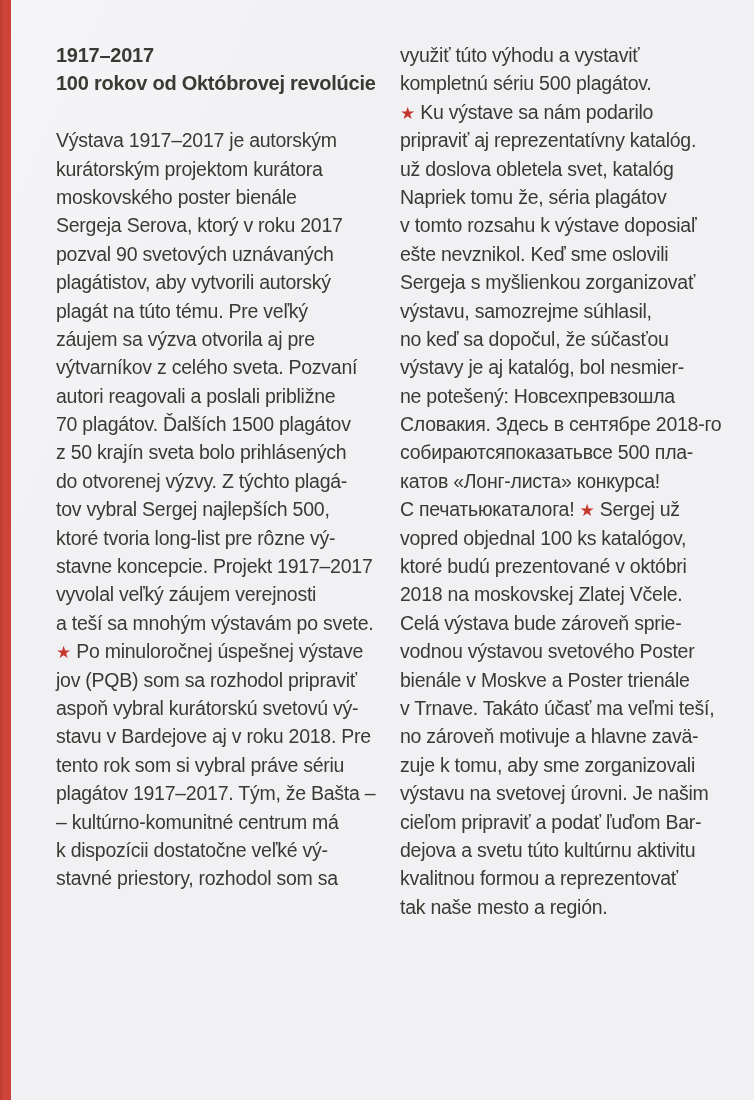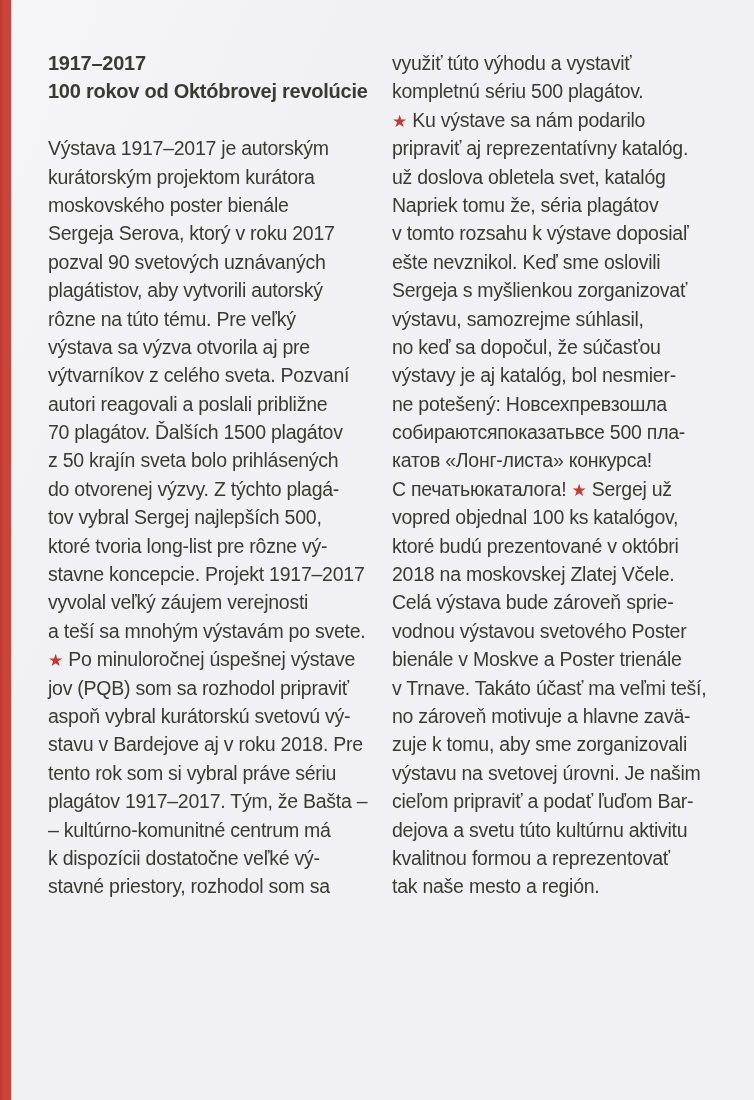--- a/index.html
+++ b/index.html
@@ -24,25 +24,26 @@
   .spine {
     position: absolute;
     left: 0;
     top: 0;
     width: 11px;
     height: 1100px;
     background: linear-gradient(90deg, #b93a30 0%, #d0453a 40%, #cc4237 100%);
   }
   .column {
     position: absolute;
-    top: 49px;
+    top: 41px;
     width: 336px;
     color: #3a3a34;
     font-size: 19.5px;
     letter-spacing: -0.25px;
+    margin-left: 8px;
   }
   .column.left  { left: 48px; }
   .column.right { left: 392px; }
   .heading .line {
     font-weight: bold;
     font-size: 20px;
   }
   .line {
     height: 28.4px;
     line-height: 28.4px;
@@ -66,22 +67,22 @@
         <div class="line">100 rokov od Októbrovej revolúcie</div>
       </div>
     <div class="line blank"></div>
     <div class="body">
         <div class="line">Výstava 1917–2017 je autorským</div>
         <div class="line">kurátorským projektom kurátora</div>
         <div class="line">moskovského poster bienále</div>
         <div class="line">Sergeja Serova, ktorý v roku 2017</div>
         <div class="line">pozval 90 svetových uznávaných</div>
         <div class="line">plagátistov, aby vytvorili autorský</div>
-        <div class="line">rôzne na túto tému. Pre veľký</div>
-        <div class="line">výstava sa výzva otvorila aj pre</div>
+        <div class="line">plagát na túto tému. Pre veľký</div>
+        <div class="line">záujem sa výzva otvorila aj pre</div>
         <div class="line">výtvarníkov z celého sveta. Pozvaní</div>
         <div class="line">autori reagovali a poslali približne</div>
         <div class="line">70 plagátov. Ďalších 1500 plagátov</div>
         <div class="line">z 50 krajín sveta bolo prihlásených</div>
         <div class="line">do otvorenej výzvy. Z týchto plagá-</div>
         <div class="line">tov vybral Sergej najlepších 500,</div>
         <div class="line">ktoré tvoria long-list pre rôzne vý-</div>
         <div class="line">stavne koncepcie. Projekt 1917–2017</div>
         <div class="line">vyvolal veľký záujem verejnosti</div>
         <div class="line">a teší sa mnohým výstavám po svete.</div>
@@ -105,20 +106,21 @@
         <div class="line">pripraviť aj reprezentatívny katalóg.</div>
         <div class="line">už doslova obletela svet, katalóg</div>
         <div class="line">Napriek tomu že, séria plagátov</div>
         <div class="line">v tomto rozsahu k výstave doposiaľ</div>
         <div class="line">ešte nevznikol. Keď sme oslovili</div>
         <div class="line">Sergeja s myšlienkou zorganizovať</div>
         <div class="line">výstavu, samozrejme súhlasil,</div>
         <div class="line">no keď sa dopočul, že súčasťou</div>
         <div class="line">výstavy je aj katalóg, bol nesmier-</div>
         <div class="line">ne potešený: Новсехпревзошла</div>
+        <div class="line">Словакия. Здесь в сентябре 2018-го</div>
         <div class="line">собираютсяпоказатьвсе 500 пла-</div>
         <div class="line">катов «Лонг-листа» конкурса!</div>
         <div class="line">С печатьюкаталога! <span class="star">★</span> Sergej už</div>
         <div class="line">vopred objednal 100 ks katalógov,</div>
         <div class="line">ktoré budú prezentované v októbri</div>
         <div class="line">2018 na moskovskej Zlatej Včele.</div>
         <div class="line">Celá výstava bude zároveň sprie-</div>
         <div class="line">vodnou výstavou svetového Poster</div>
         <div class="line">bienále v Moskve a Poster trienále</div>
         <div class="line">v Trnave. Takáto účasť ma veľmi teší,</div>

